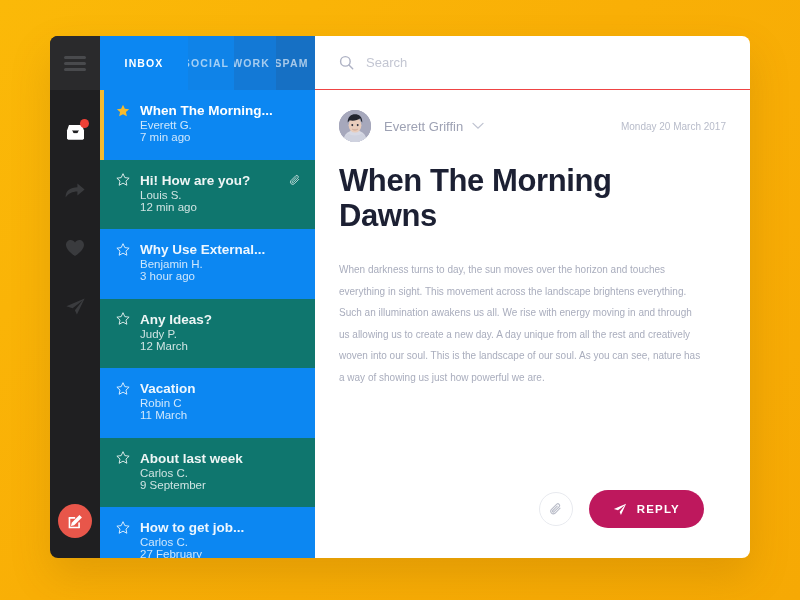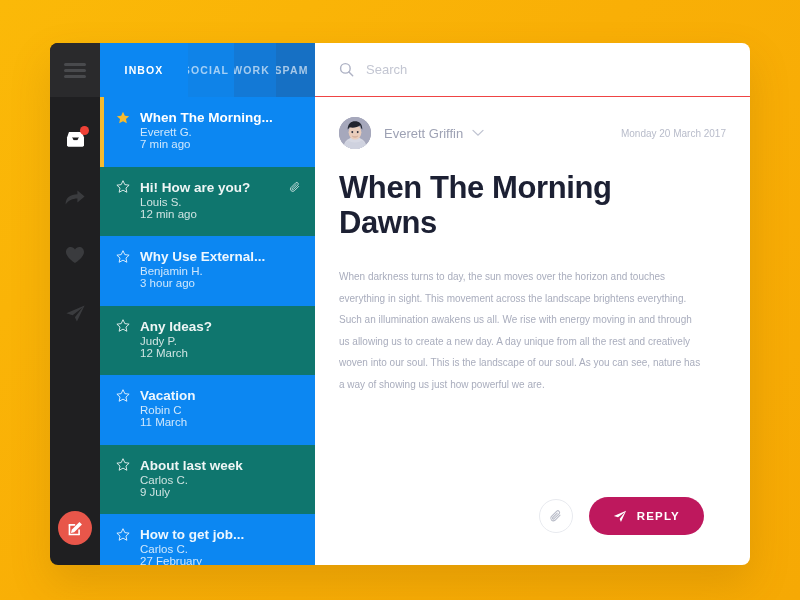--- a/index.html
+++ b/index.html
@@ -20,21 +20,21 @@
     position: relative;
     width: 800px;
     height: 600px;
     background: linear-gradient(135deg, #FBB908 0%, #F9AF06 45%, #F6A904 100%);
   }
 
   
   .card {
     position: absolute;
     left: 50px;
-    top: 43px;
+    top: 36px;
     width: 700px;
     height: 522px;
     border-radius: 8px;
     overflow: hidden;
     display: flex;
     box-shadow: 0 18px 40px rgba(120, 80, 0, 0.18);
   }
 
   
   .rail {
@@ -484,21 +484,21 @@
 
         <div class="mail-row shade-a read">
           <div class="row-line1">
             <svg class="star" viewBox="0 0 16 16">
               <path d="M8 0.8 L10.1 5.3 L15 5.9 L11.4 9.2 L12.4 14 L8 11.6 L3.6 14 L4.6 9.2 L1 5.9 L5.9 5.3 Z" fill="none" stroke="rgba(255,255,255,0.85)" stroke-width="1.1"></path>
             </svg>
             <span class="subject">About last week</span>
           </div>
           <div class="row-line2">
             <span class="sender">Carlos C.</span>
-            <span class="time">9 July</span>
+            <span class="time">9 September</span>
           </div>
         </div>
 
         <div class="mail-row shade-b read">
           <div class="row-line1">
             <svg class="star" viewBox="0 0 16 16">
               <path d="M8 0.8 L10.1 5.3 L15 5.9 L11.4 9.2 L12.4 14 L8 11.6 L3.6 14 L4.6 9.2 L1 5.9 L5.9 5.3 Z" fill="none" stroke="rgba(255,255,255,0.85)" stroke-width="1.1"></path>
             </svg>
             <span class="subject">How to get job...</span>
           </div>

